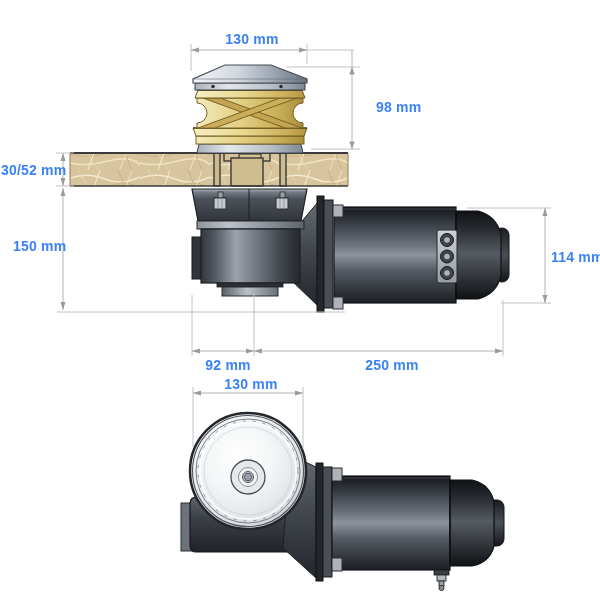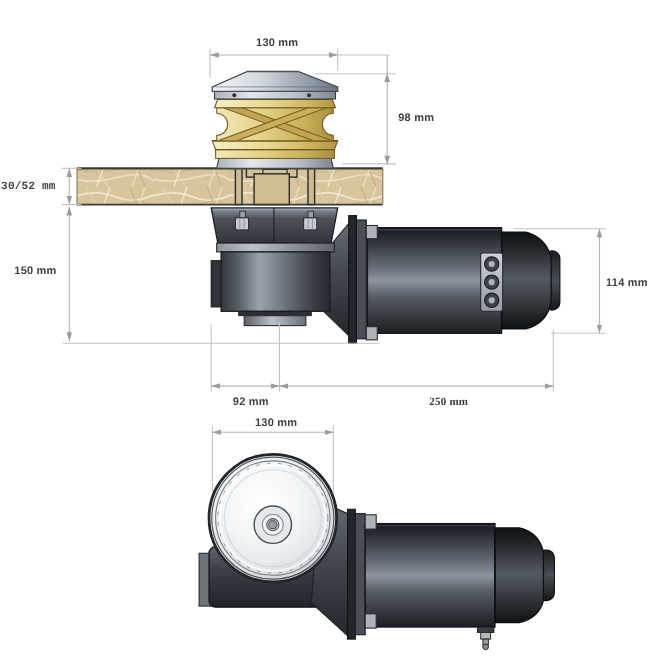--- a/index.html
+++ b/index.html
@@ -1,20 +1,20 @@
 <!DOCTYPE html>
 <html><head>
 <meta charset="utf-8">
 <style>
   html,body{margin:0;padding:0;background:#ffffff;}
   .stage{position:relative;width:600px;height:600px;background:#ffffff;overflow:hidden;
          font-family:"Liberation Sans",sans-serif;}
   .stage svg{position:absolute;left:0;top:0;}
   .dim-label{position:absolute;font-family:"Liberation Sans",sans-serif;
-             font-size:10px;font-weight:700;color:#404040;
+             font-size:14px;font-weight:700;color:#3b82f6;
              white-space:nowrap;letter-spacing:.2px;line-height:15px;}
   .ctr{transform:translateX(-50%);}
 </style>
 </head>
 <body>
 
 <div class="stage">
 
 <svg width="600" height="600" viewBox="0 0 600 600">
   <defs>
@@ -281,21 +281,21 @@
 
     <g stroke="#c2c2c2" stroke-width="1">
       <line x1="193" y1="387" x2="193" y2="447"></line>
       <line x1="303" y1="387" x2="303" y2="449"></line>
     </g>
     <line x1="193" y1="393" x2="303" y2="393" stroke="#b4b4b4" stroke-width="1" marker-start="url(#arrS)" marker-end="url(#arrE)"></line>
   </g>
 </svg>
 
   <div class="dim-label ctr" style="left:252px;top:32px;">130 mm</div>
-  <div class="dim-label" style="left:362px;top:100px;">98 mm</div>
-  <div class="dim-label" style="left:1px;top:163px;font-family:Liberation Mono, monospace;">30/52 mm</div>
+  <div class="dim-label" style="left:376px;top:100px;">98 mm</div>
+  <div class="dim-label" style="left:1px;top:163px;">30/52 mm</div>
   <div class="dim-label" style="left:13px;top:239px;text-align:right;">150 mm</div>
   <div class="dim-label" style="left:551px;top:250px;">114 mm</div>
   <div class="dim-label ctr" style="left:228px;top:358px;">92 mm</div>
-  <div class="dim-label ctr" style="left:408px;top:358px;font-family:Liberation Serif, serif;">250 mm</div>
+  <div class="dim-label ctr" style="left:392px;top:358px;">250 mm</div>
   <div class="dim-label ctr" style="left:251px;top:377px;">130 mm</div>
 
 </div>
 
 </body></html>

